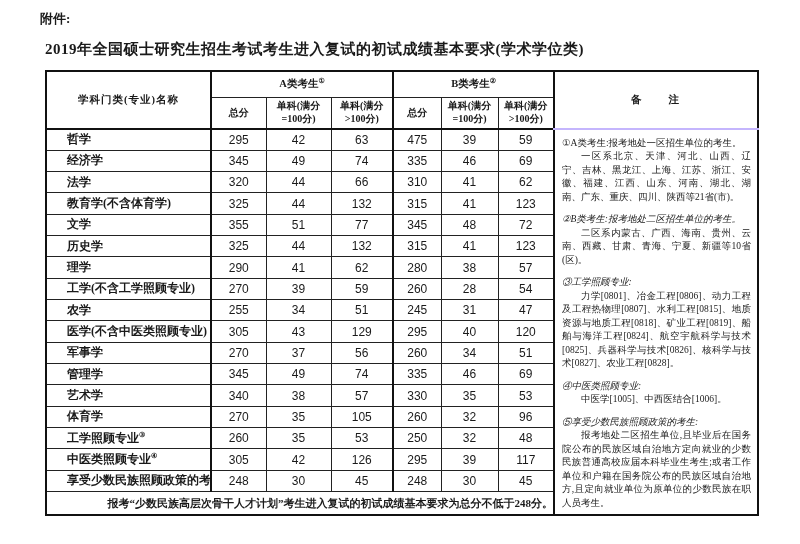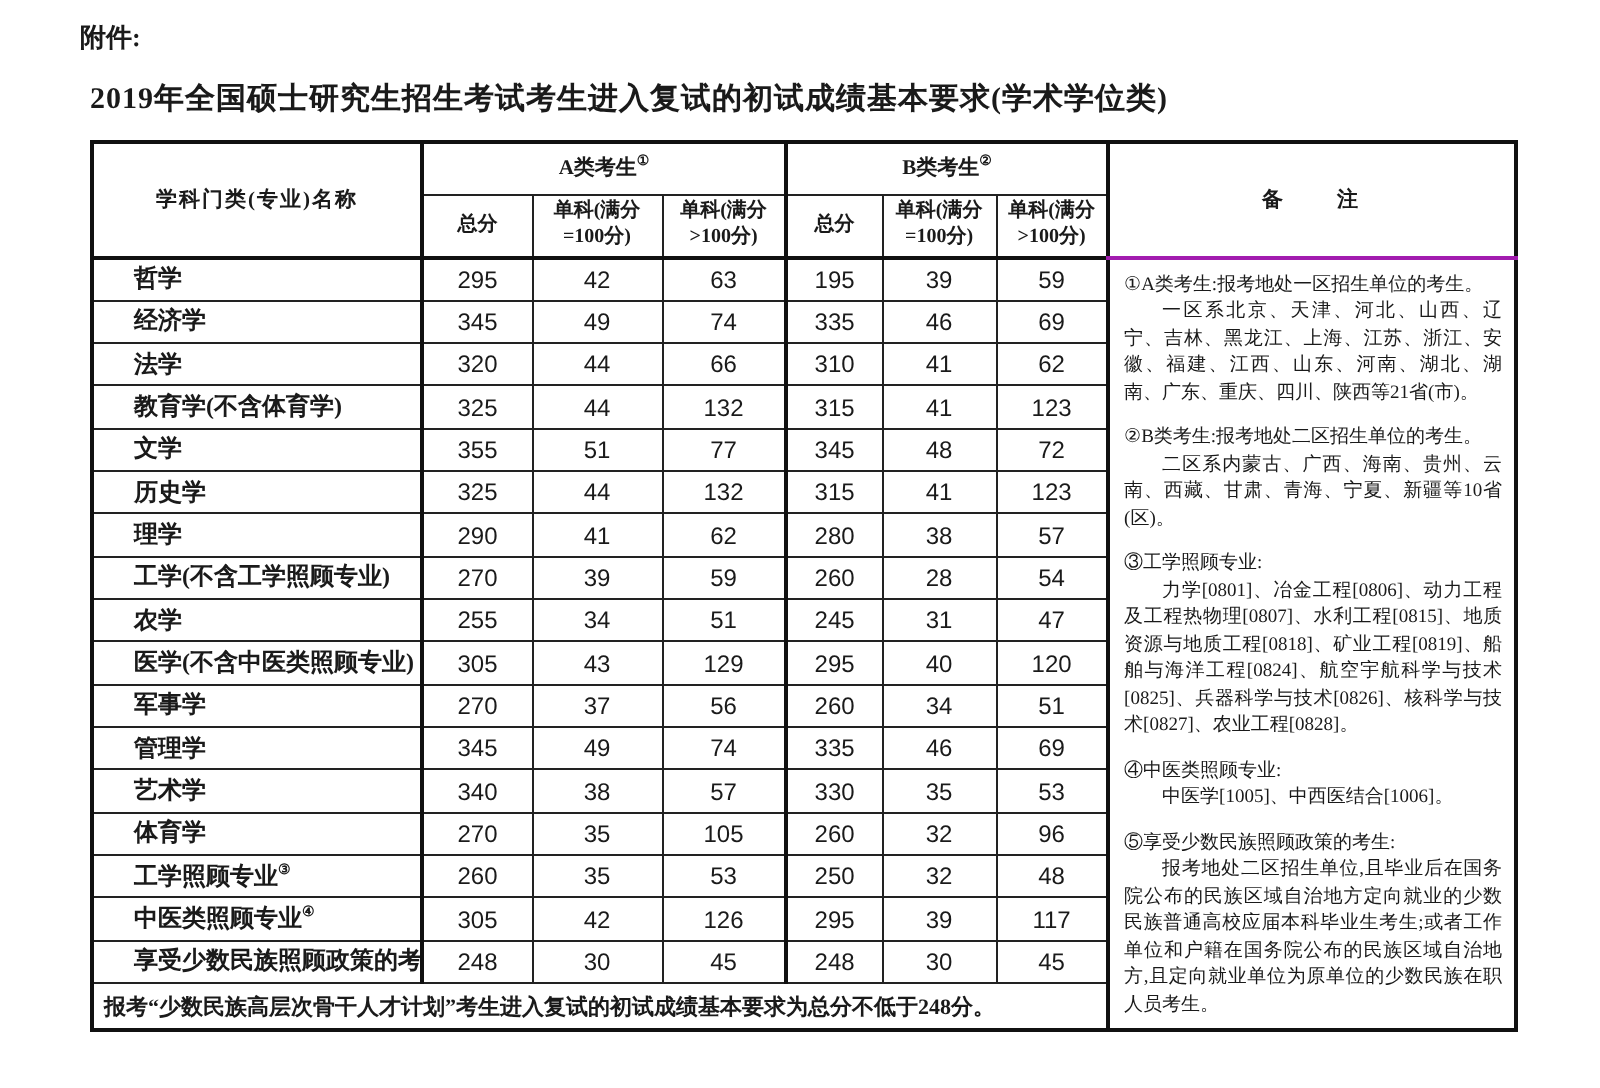--- a/index.html
+++ b/index.html
@@ -35,21 +35,21 @@
   }
   .score-table thead th {
     font-weight: bold;
     font-size: 10.5px;
     text-align: center;
     vertical-align: middle;
   }
   tr.group-row th { height: 26px; }
   tr.sub-row th { height: 32px; border-bottom: 2px solid #111; font-size: 10px; line-height: 1.25; }
   th.subject-head { font-size: 11.5px; letter-spacing: 1px; border-bottom: 2px solid #111; border-radius: 17px; }
-  th.remarks-head { font-size: 12px; letter-spacing: 2px; border-bottom: 2px solid #a21caf; }
+  th.remarks-head { font-size: 12px; letter-spacing: 2px; border-bottom: 2px solid #c4b5fd; }
   .thickL { border-left: 2px solid #111 !important; }
   .score-table sup { font-size: 7px; vertical-align: super; line-height: 0; }
 
   .score-table tbody td { height: 21px; font-size: 12px; }
   td.subject {
     font-size: 11.5px; font-weight: bold;
     padding-left: 20px; text-align: left;
     white-space: nowrap;
   }
   td.num {
@@ -61,26 +61,26 @@
     vertical-align: top;
     padding: 7px 6px 4px 7px;
     border-left: 2px solid #111 !important;
     margin-left: 41px;
   }
   .rp {
     font-size: 9.5px; line-height: 1.42;
     margin: 0; text-align: justify;
   }
   .rp.indent { text-indent: 2em; }
-  .rp.gap { margin-top: 9px; }
+  .rp.gap { margin-top: 9px; font-style: italic; }
   tr.footer-row td {
     border-top: 1px solid #222;
     height: 23px;
     font-size: 11px; font-weight: bold;
-    padding-left: 5px; text-align: left;
+    padding-left: 5px; text-align: right;
   }
 </style>
 </head>
 <body>
 
 <div class="attachment-label">附件:</div>
 
 <div class="doc-title">2019年全国硕士研究生招生考试考生进入复试的初试成绩基本要求(学术学位类)</div>
 
 <table class="score-table">
@@ -121,21 +121,21 @@
           <div>&gt;100分)</div>
         </th>
     </tr>
   </thead>
   <tbody>
     <tr>
         <td class="subject">哲学</td>
         <td class="num thickL">295</td>
         <td class="num">42</td>
         <td class="num">63</td>
-        <td class="num thickL">195</td>
+        <td class="num thickL">475</td>
         <td class="num">39</td>
         <td class="num">59</td>
         <td class="remarks-cell" rowspan="18">
           <p class="rp">①A类考生:报考地处一区招生单位的考生。</p>
           <p class="rp indent">一区系北京、天津、河北、山西、辽宁、吉林、黑龙江、上海、江苏、浙江、安徽、福建、江西、山东、河南、湖北、湖南、广东、重庆、四川、陕西等21省(市)。</p>
           <p class="rp gap">②B类考生:报考地处二区招生单位的考生。</p>
           <p class="rp indent">二区系内蒙古、广西、海南、贵州、云南、西藏、甘肃、青海、宁夏、新疆等10省(区)。</p>
           <p class="rp gap">③工学照顾专业:</p>
           <p class="rp indent">力学[0801]、冶金工程[0806]、动力工程及工程热物理[0807]、水利工程[0815]、地质资源与地质工程[0818]、矿业工程[0819]、船舶与海洋工程[0824]、航空宇航科学与技术[0825]、兵器科学与技术[0826]、核科学与技术[0827]、农业工程[0828]。</p>
           <p class="rp gap">④中医类照顾专业:</p>

